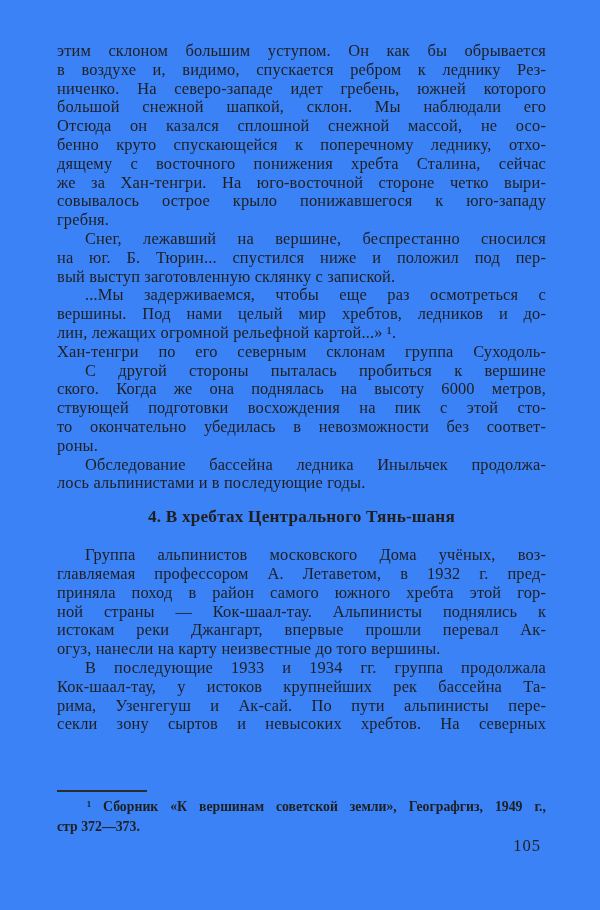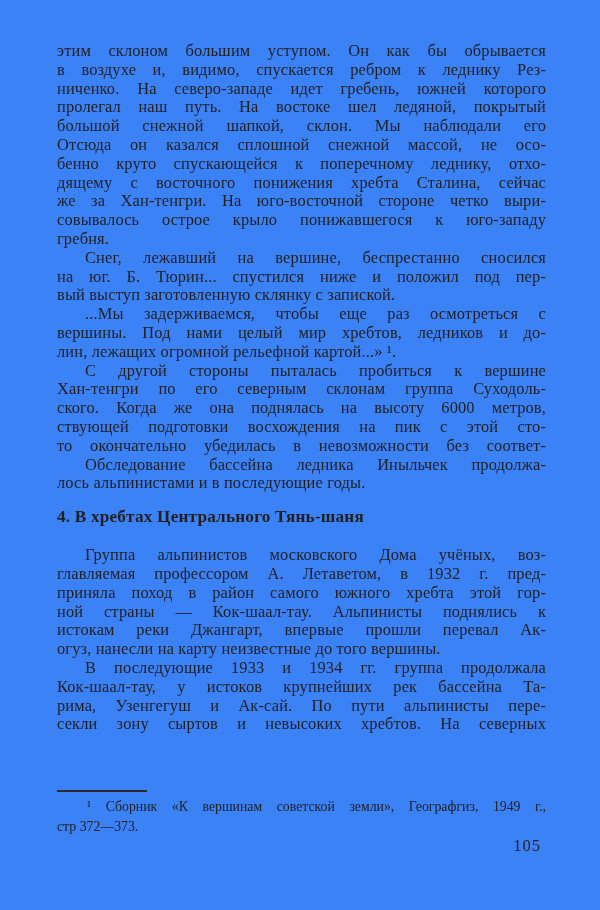--- a/index.html
+++ b/index.html
@@ -33,40 +33,42 @@
   .line.para-end {
     text-align-last: left;
   }
   .line.indent {
     text-indent: 28px;
   }
   .heading {
     font-size: 17.2px;
     font-weight: bold;
     line-height: 19px;
+    text-align: center;
     letter-spacing: 0.2px;
     margin: 14px 0 20px 0;
   }
   .footnote {
     position: absolute;
     left: 57px;
     top: 790px;
     width: 489px;
     font-size: 13.8px;
     line-height: 19.5px;
   }
   .fn-rule {
     width: 90px;
     height: 0;
     border-top: 2px solid #2b2b2b;
     margin-bottom: 5px;
   }
   .fn-line {
     text-align: justify;
     text-justify: inter-word;
+    font-weight: bold;
   }
   .fn-line.fn-first {
     text-indent: 30px;
     text-align-last: justify;
   }
   .fn-line.fn-last {
     text-align-last: left;
   }
   .page-number {
     position: absolute;
@@ -77,39 +79,39 @@
   }
 </style>
 </head>
 <body>
 
 <div class="page">
   <div class="text-block" id="text-block">
       <div class="line">этим склоном большим уступом. Он как бы обрывается</div>
       <div class="line">в воздухе и, видимо, спускается ребром к леднику Рез-</div>
       <div class="line">ниченко. На северо-западе идет гребень, южней которого</div>
-      <div class="line">пролегал наш путь. На востоке шел ледяной, покрытый</div>
       <div class="line">большой снежной шапкой,  склон.  Мы наблюдали его</div>
       <div class="line">Отсюда он казался сплошной снежной массой, не осо-</div>
       <div class="line">бенно круто спускающейся к поперечному леднику, отхо-</div>
       <div class="line">дящему с восточного понижения хребта Сталина, сейчас</div>
       <div class="line">же за Хан-тенгри. На юго-восточной стороне четко выри-</div>
       <div class="line">совывалось острое крыло понижавшегося к юго-западу</div>
       <div class="line para-end">гребня.</div>
       <div class="line indent">Снег, лежавший на вершине, беспрестанно сносился</div>
       <div class="line">на юг. Б. Тюрин... спустился ниже и положил под пер-</div>
       <div class="line para-end">вый выступ заготовленную склянку с запиской.</div>
       <div class="line indent">...Мы задерживаемся,  чтобы  еще раз осмотреться с</div>
       <div class="line">вершины. Под нами целый мир хребтов, ледников и до-</div>
       <div class="line para-end">лин, лежащих огромной рельефной картой...» ¹.</div>
+      <div class="line">Хан-тенгри по его северным склонам группа Суходоль-</div>
       <div class="line indent">С другой стороны пыталась  пробиться  к  вершине</div>
-      <div class="line">Хан-тенгри по его северным склонам группа Суходоль-</div>
       <div class="line">ского. Когда же она поднялась на высоту 6000 метров,</div>
       <div class="line">ствующей подготовки восхождения на пик с этой  сто-</div>
       <div class="line">то окончательно убедилась в невозможности без соответ-</div>
+      <div class="line para-end">роны.</div>
       <div class="line indent">Обследование бассейна ледника Иныльчек продолжа-</div>
       <div class="line para-end">лось альпинистами и в последующие годы.</div>
       <div class="heading">4. В хребтах Центрального Тянь-шаня</div>
       <div class="line indent">Группа альпинистов московского Дома учёных, воз-</div>
       <div class="line">главляемая профессором А. Летаветом, в 1932 г. пред-</div>
       <div class="line">приняла поход в район самого южного хребта этой гор-</div>
       <div class="line">ной страны — Кок-шаал-тау. Альпинисты  поднялись  к</div>
       <div class="line">истокам реки Джангарт, впервые прошли перевал Ак-</div>
       <div class="line para-end">огуз, нанесли на карту неизвестные до того вершины.</div>
       <div class="line indent">В последующие 1933 и 1934 гг. группа продолжала</div>

